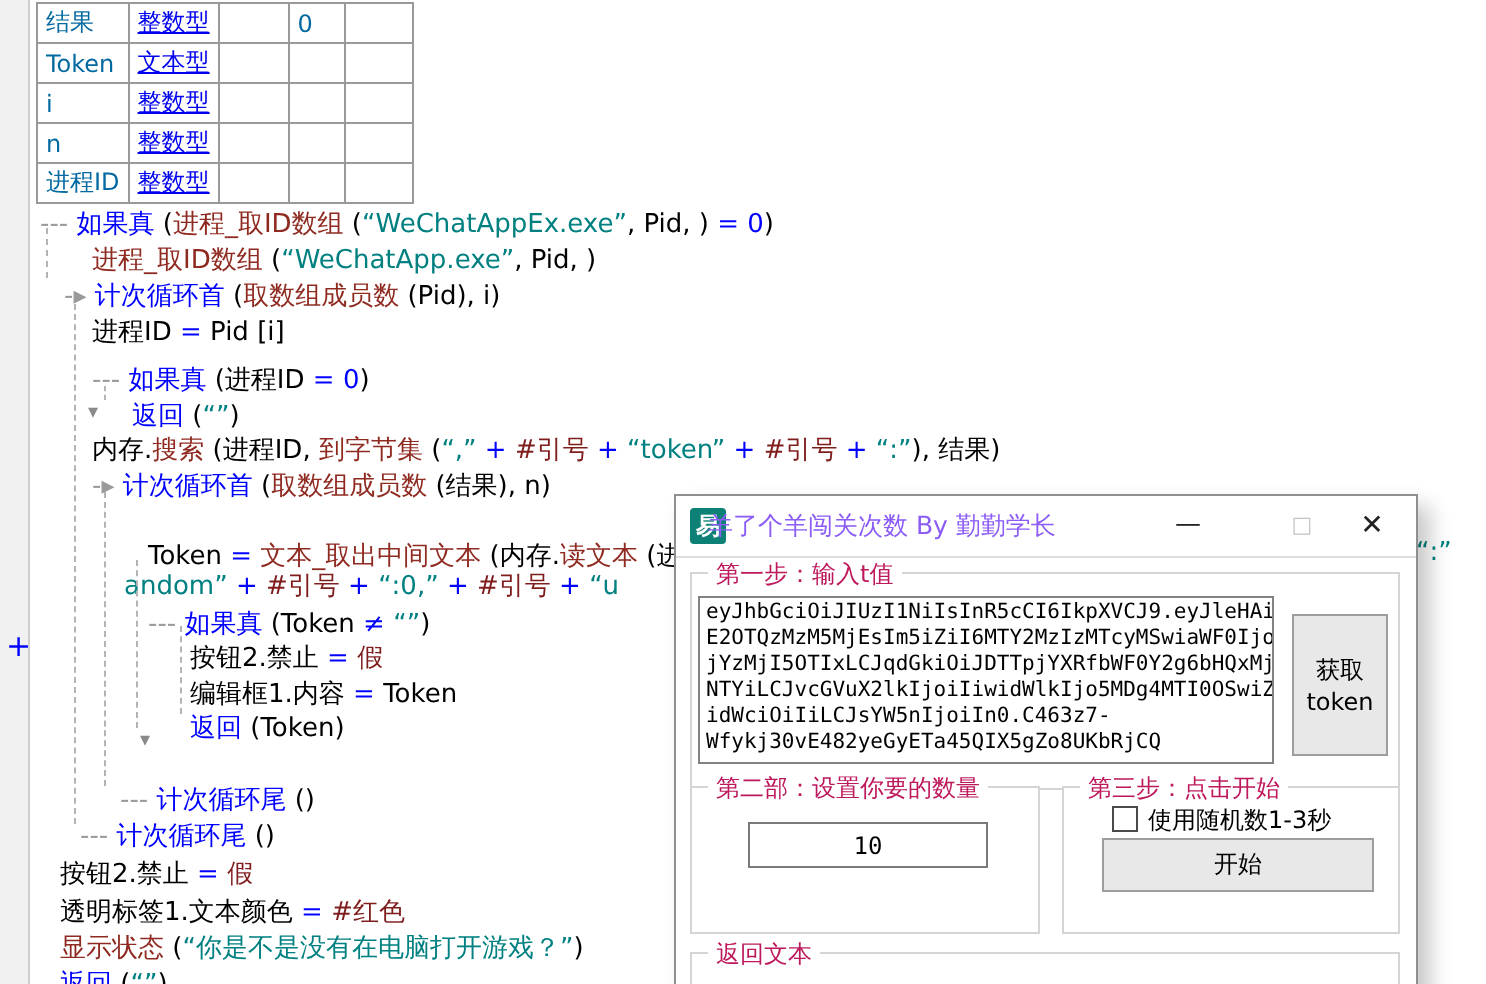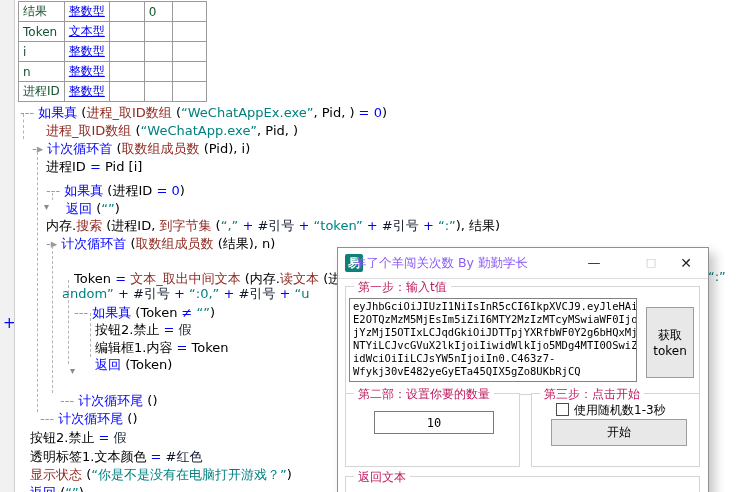--- a/index.html
+++ b/index.html
@@ -8,31 +8,31 @@
   .screen{position:relative;width:743px;height:492px;background:#fff;overflow:hidden;}
 
   
   .gutter{position:absolute;left:0;top:0;width:14px;height:492px;background:#f1f1f1;
           border-right:1px solid #cfcfcf;}
   .plus{position:absolute;left:3px;top:316px;color:#0000ff;font-size:15px;line-height:15px;}
 
   
   table.vars{position:absolute;left:18px;top:1px;border-collapse:collapse;background:#fff;}
   table.vars td{border:1px solid #9a9a9a;height:19px;font-size:12px;padding:0 4px;
-                white-space:nowrap;color:#14532d;}
+                white-space:nowrap;color:#0369a1;}
   table.vars td.c0{width:30px;} table.vars td.c1{width:28px;}
   table.vars td.c2{width:26px;} table.vars td.c3{width:19px;}
   table.vars td.c4{width:25px;}
   table.vars td.vtype{color:#0000ee;text-decoration:underline;}
 
   
   .code{position:absolute;left:0;top:0;width:743px;height:372px;}
   .cl{position:absolute;white-space:pre;font-size:13px;line-height:14px;color:#000;}
   .t-k{color:#0000ff;} .t-f{color:#8f2a21;} .t-s{color:#008080;}
-  .t-o{color:#0000ff;} .t-n{color:#0000ff;} .t-c{color:#0f172a;}
+  .t-o{color:#0000ff;} .t-n{color:#0000ff;} .t-c{color:#7f1d1d;}
   .t-p{color:#000;}    .t-d{color:#9a9a9a;}
   .vline{position:absolute;width:0;border-left:1px dashed #b4b4b4;}
   .tarrow{position:absolute;color:#8a8a8a;font-size:10px;line-height:10px;}
 
   
   .dialog{position:absolute;left:337px;top:247px;width:370px;height:300px;background:#fff;
           border:1px solid #8f8f8f;box-shadow:6px 6px 10px rgba(0,0,0,0.22);z-index:10;}
   .titlebar{position:relative;height:30px;background:#fff;border-bottom:1px solid #dcdcdc;}
   .app-icon{position:absolute;left:7px;top:6px;width:18px;height:18px;background:#0e8177;
             color:#fff;font-size:12px;font-weight:bold;text-align:center;line-height:18px;

